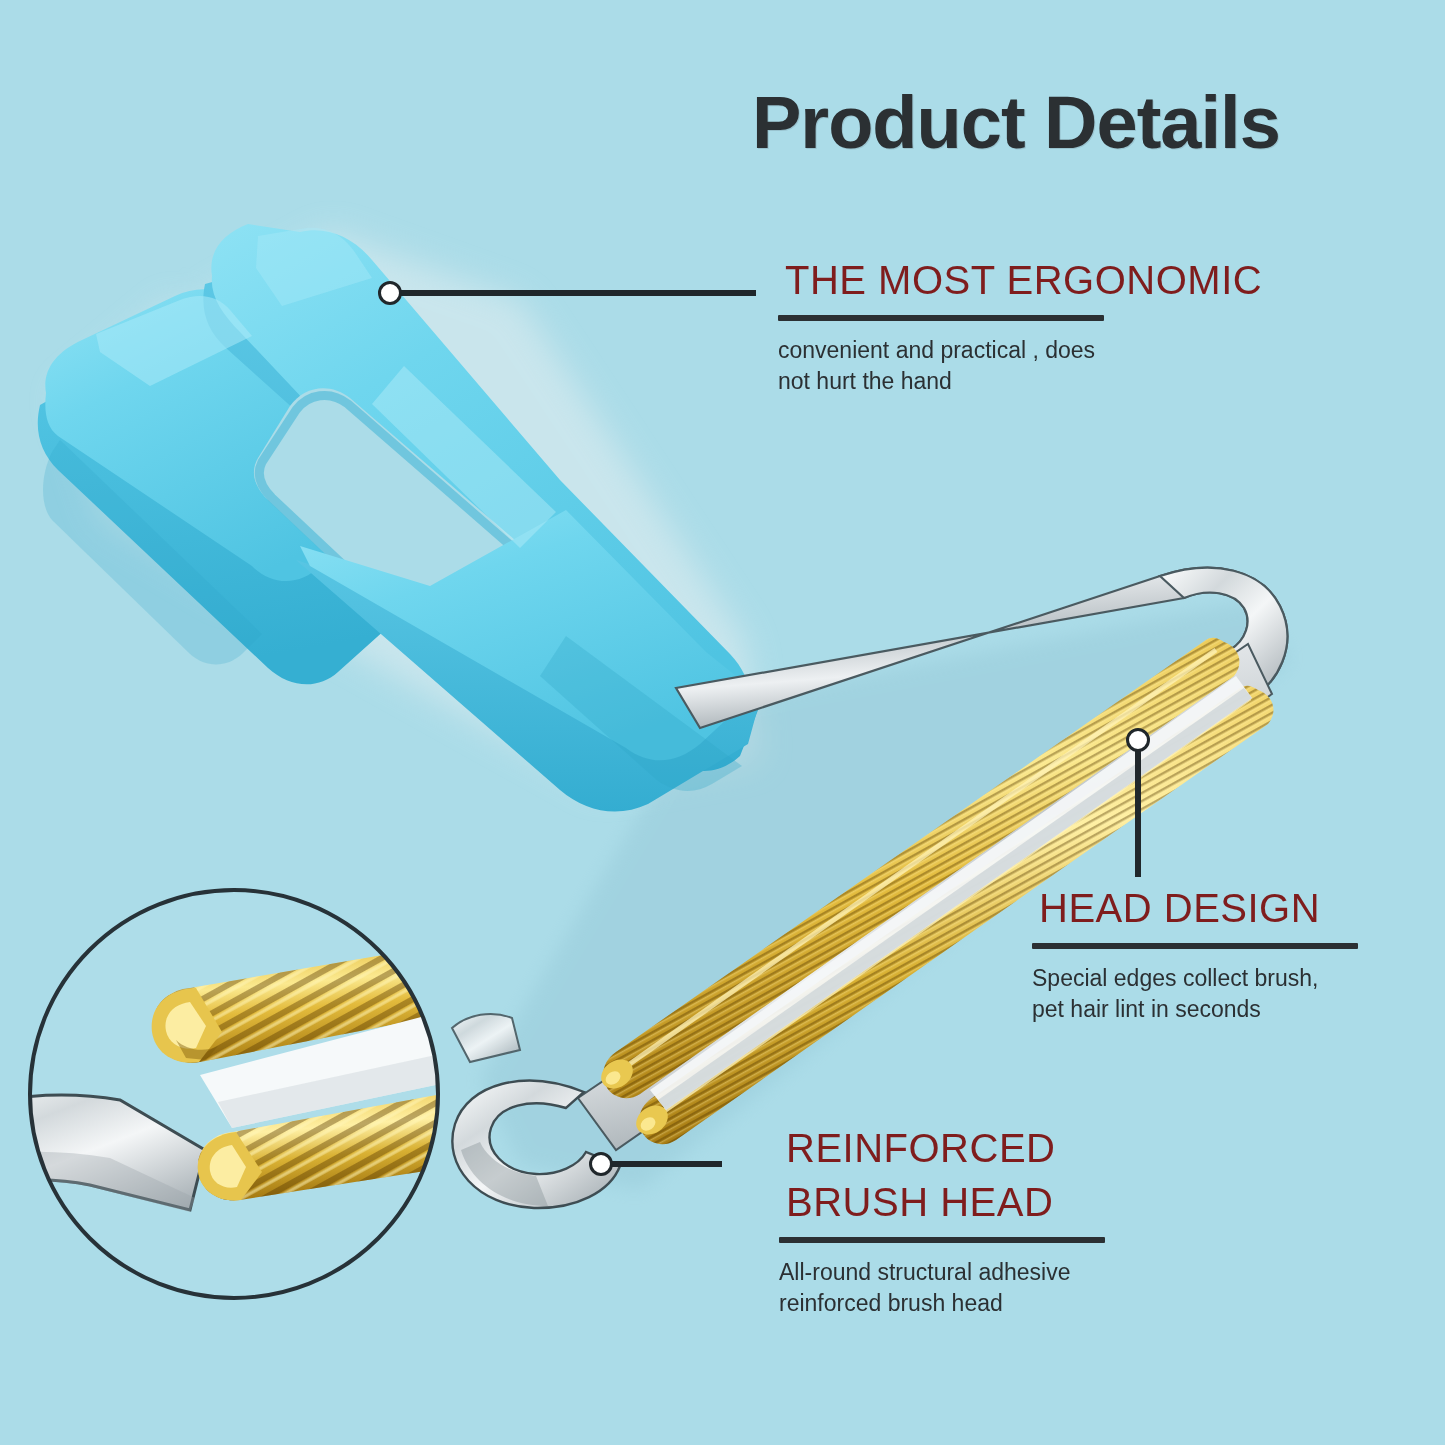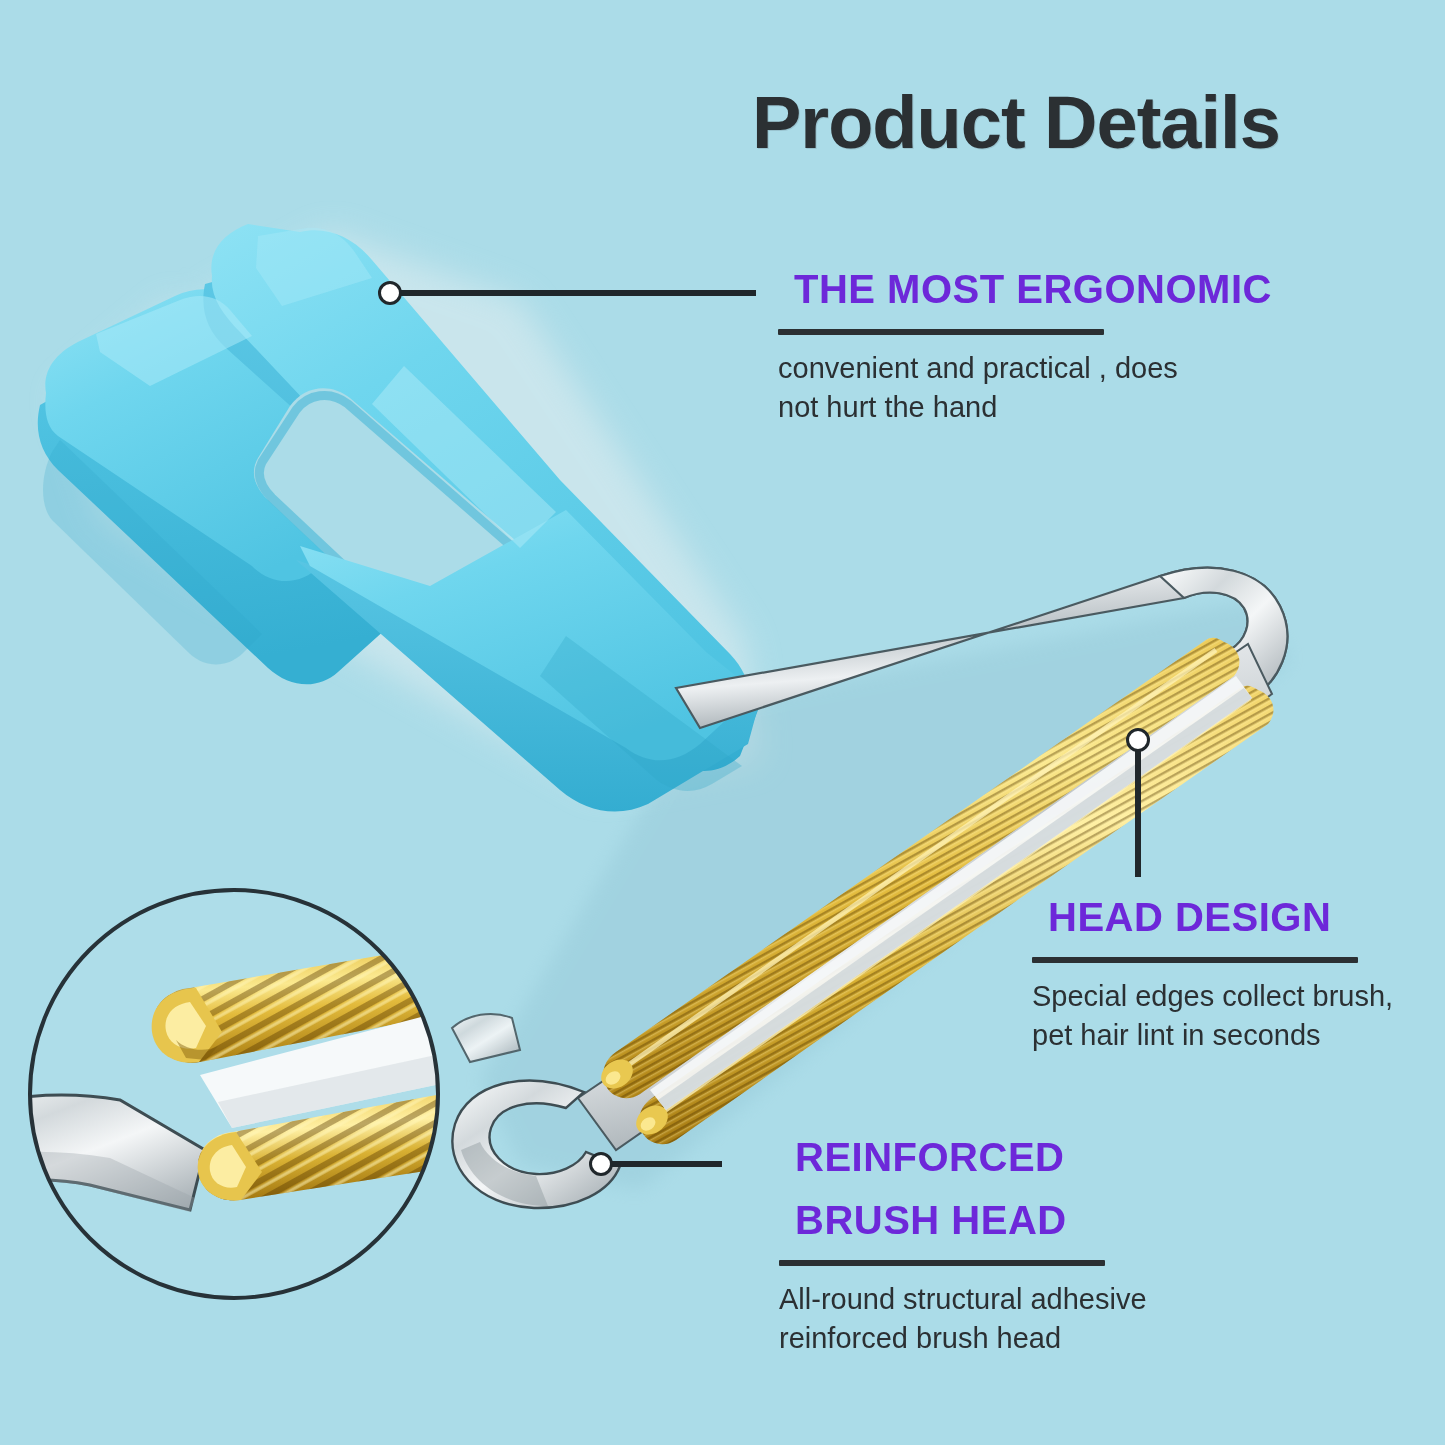--- a/index.html
+++ b/index.html
@@ -20,35 +20,35 @@
     font-weight:bold;
     letter-spacing:-1px;
     color:#2B3033;
     line-height:1;
     white-space:nowrap;
     text-shadow:1px 1px 0 rgba(120,150,160,.35);
   }
   .callout{position:absolute;}
   .callout .head{
     font-size:40px;
-    font-weight:bold;
+    font-weight:normal;
     letter-spacing:.5px;
-    color:#6d28d9;
+    color:#7f1d1d;
     line-height:1.18;
-    margin:16px;
+    margin:7px;
   }
   .callout .rule{
     height:6px;
     background:#2B3033;
     margin-top:11px;
     margin-bottom:14px;
     border-radius:1px;
   }
   .callout .body{
-    font-size:29px;
+    font-size:23px;
     font-weight:400;
     color:#2B3033;
     line-height:1.33;
     margin:0;
   }
 
   
   .leader-line{position:absolute;background:#20272B;}
   .leader-dot{
     position:absolute;

